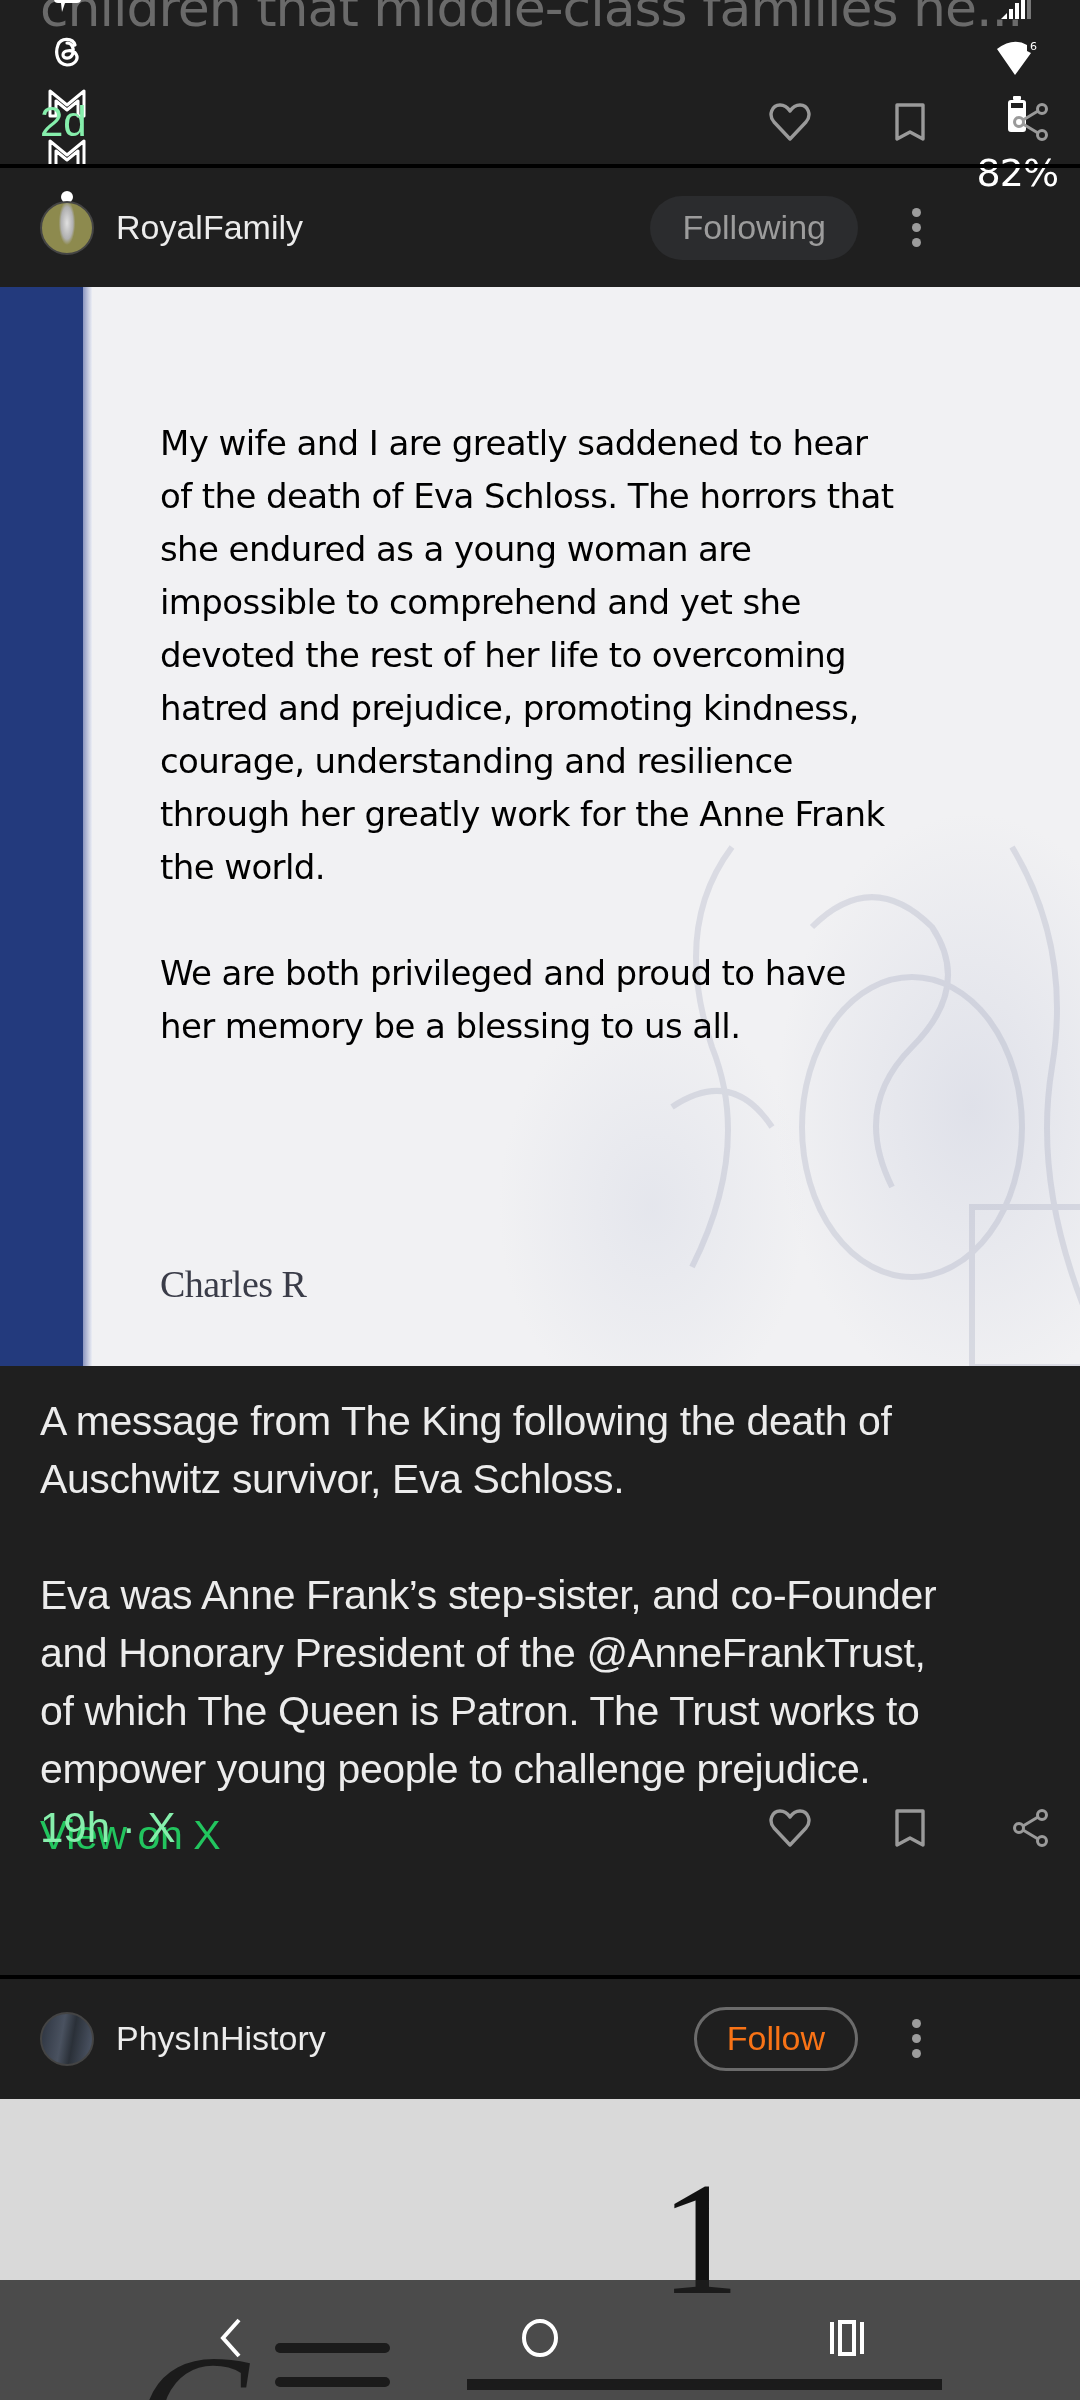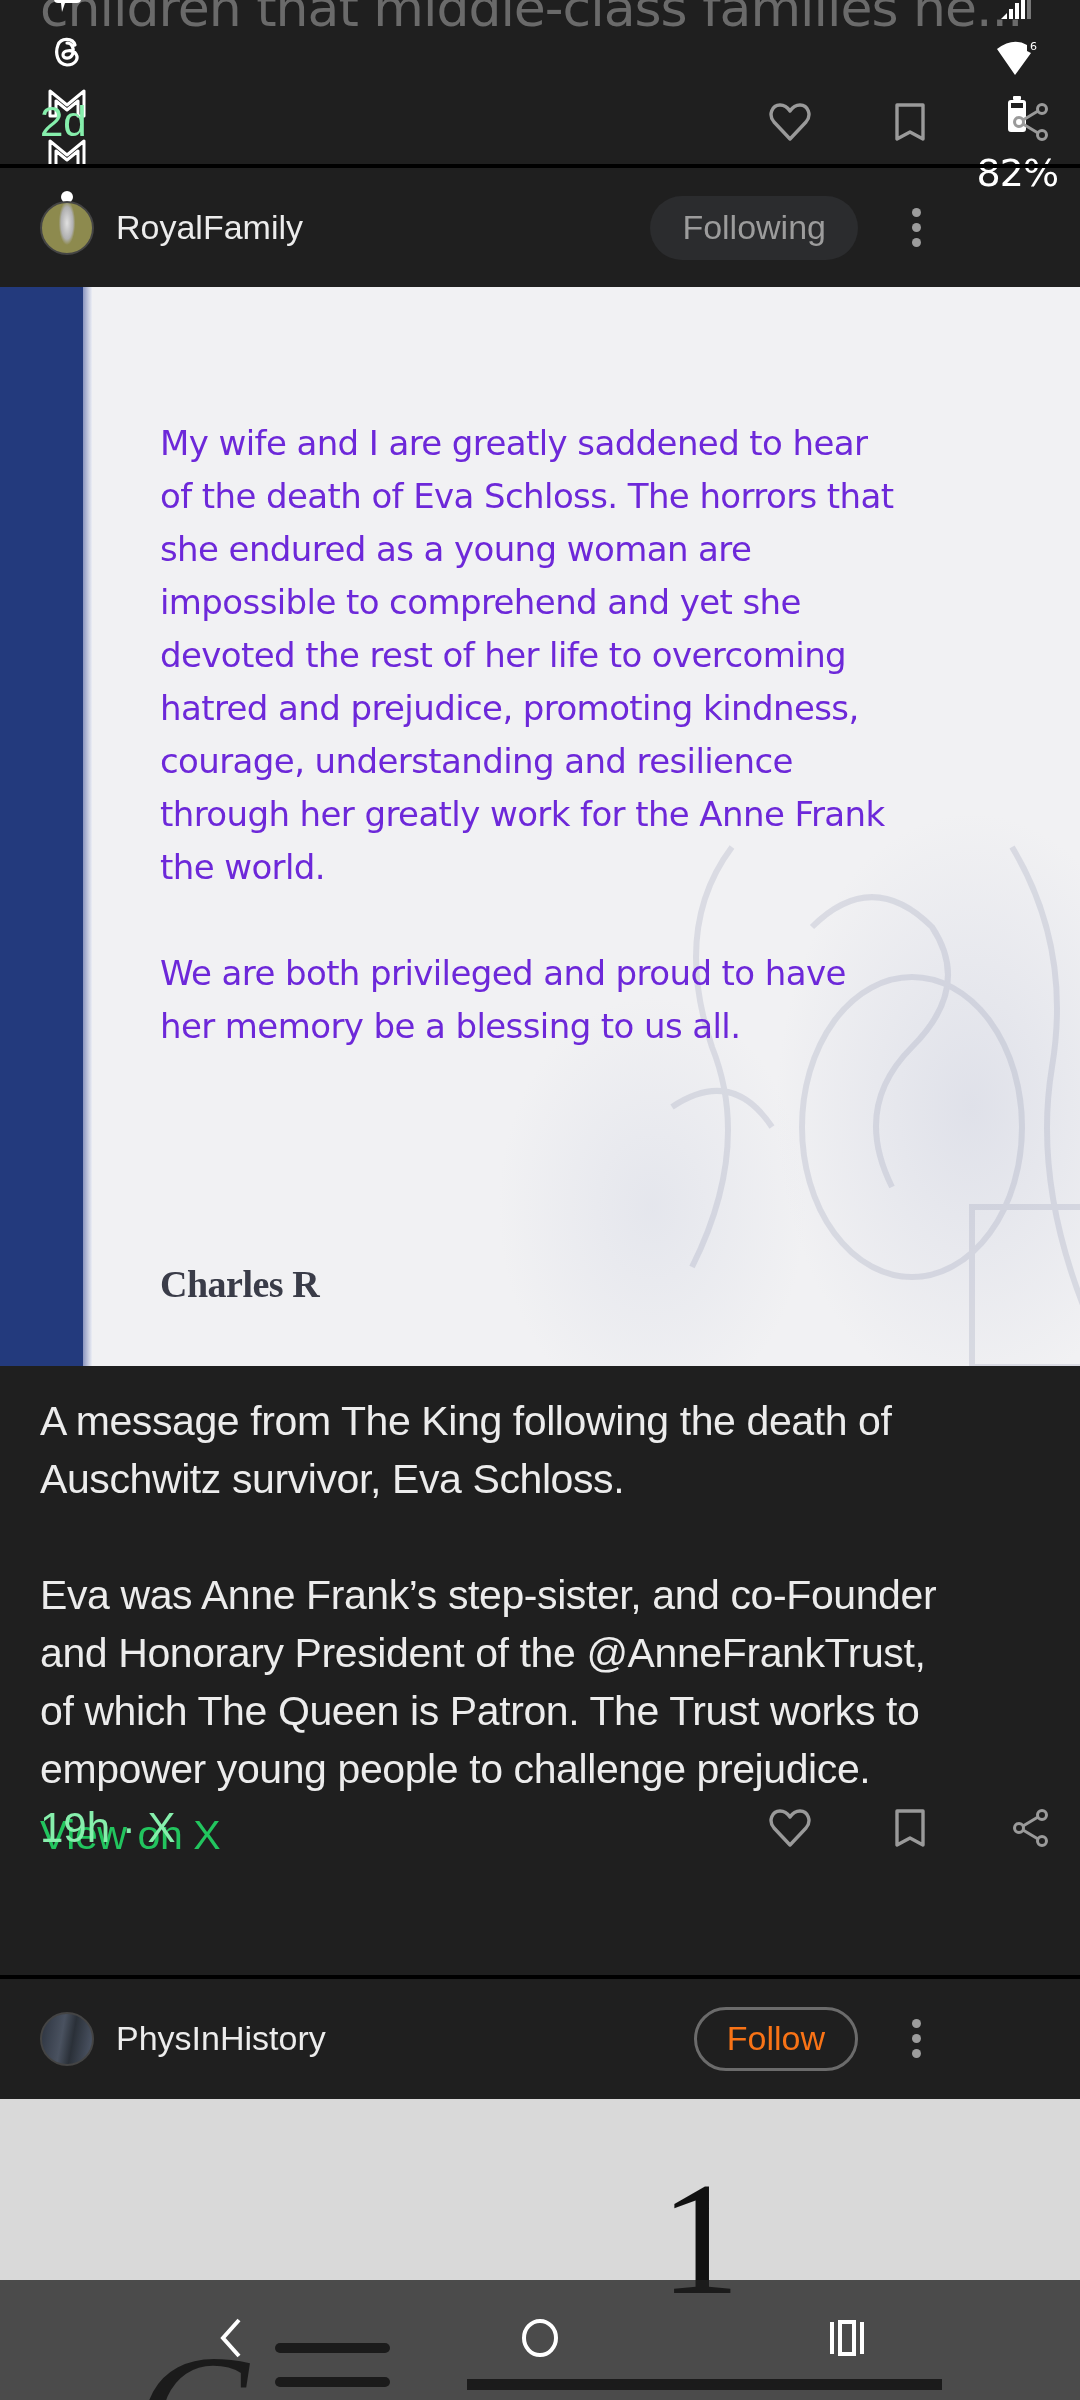--- a/index.html
+++ b/index.html
@@ -62,28 +62,28 @@
       background:
         radial-gradient(ellipse 280px 420px at 880px 820px, rgba(190,195,215,0.35), transparent 70%),
         radial-gradient(ellipse 220px 300px at 560px 920px, rgba(200,205,222,0.3), transparent 70%),
         #f1f1f3;
     }
     .crest {
       position: absolute; left: 520px; top: 520px; width: 560px; height: 560px; opacity: 0.22;
     }
     .letter {
       position: absolute; left: 160px; top: 130px; width: 860px;
-      font-family: "DejaVu Sans", sans-serif; font-size: 34px; line-height: 53px; color: #6d28d9;
+      font-family: "DejaVu Sans", sans-serif; font-size: 34px; line-height: 53px; color: #000000;
       letter-spacing: -0.6px;
     }
     .letter p { margin-bottom: 53px; }
     .letter .line { display: block; white-space: nowrap; }
     .signature {
       position: absolute; left: 160px; top: 975px;
-      font-family: "Liberation Serif", "DejaVu Serif", serif; font-weight: bold; font-size: 38px; color: #3a3c48;
+      font-family: "Liberation Serif", "DejaVu Serif", serif; font-weight: normal; font-size: 38px; color: #3a3c48;
       letter-spacing: -0.5px;
     }
 
     
     .caption {
       position: absolute; left: 40px; top: 1392px; width: 1010px;
       font-size: 41px; line-height: 58px; color: #ececec; letter-spacing: -0.4px;
     }
     .caption .cline { display: block; white-space: nowrap; }
     .caption .gap { display: block; height: 58px; }

